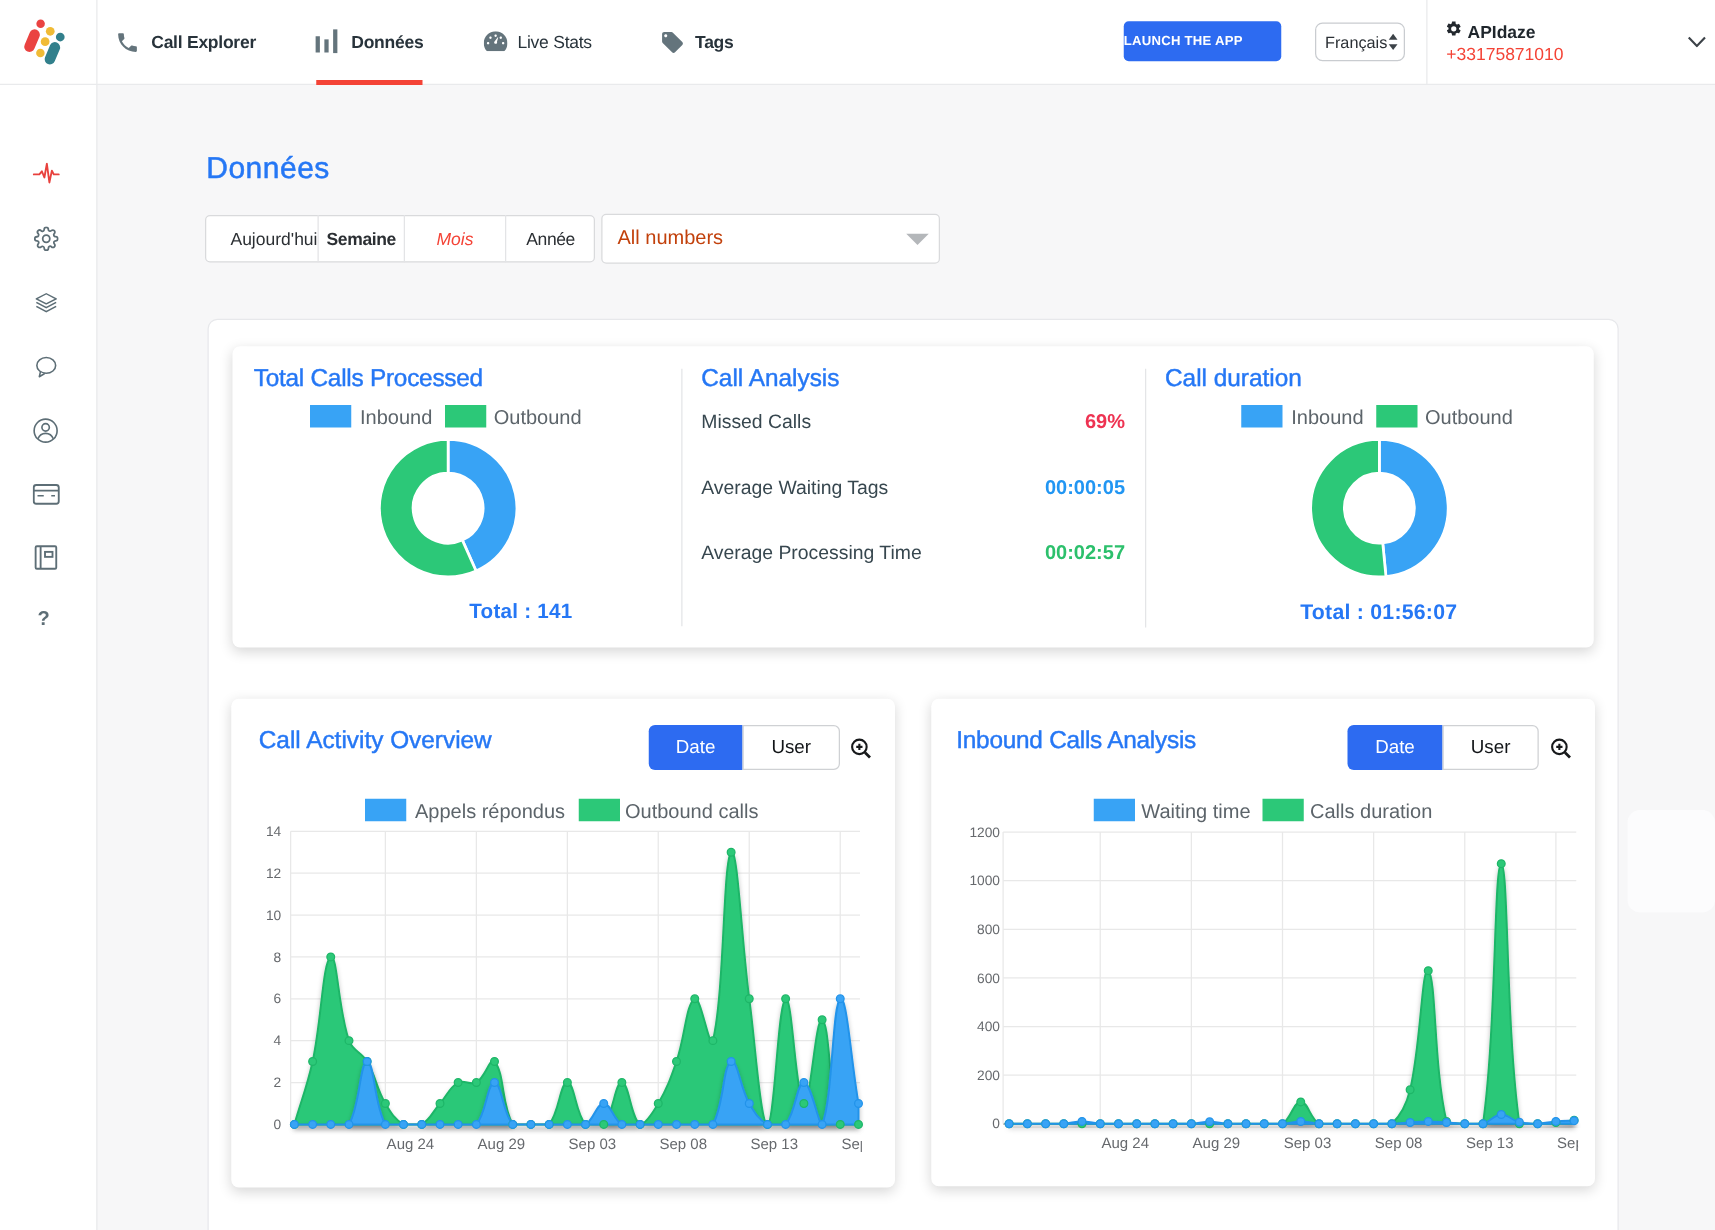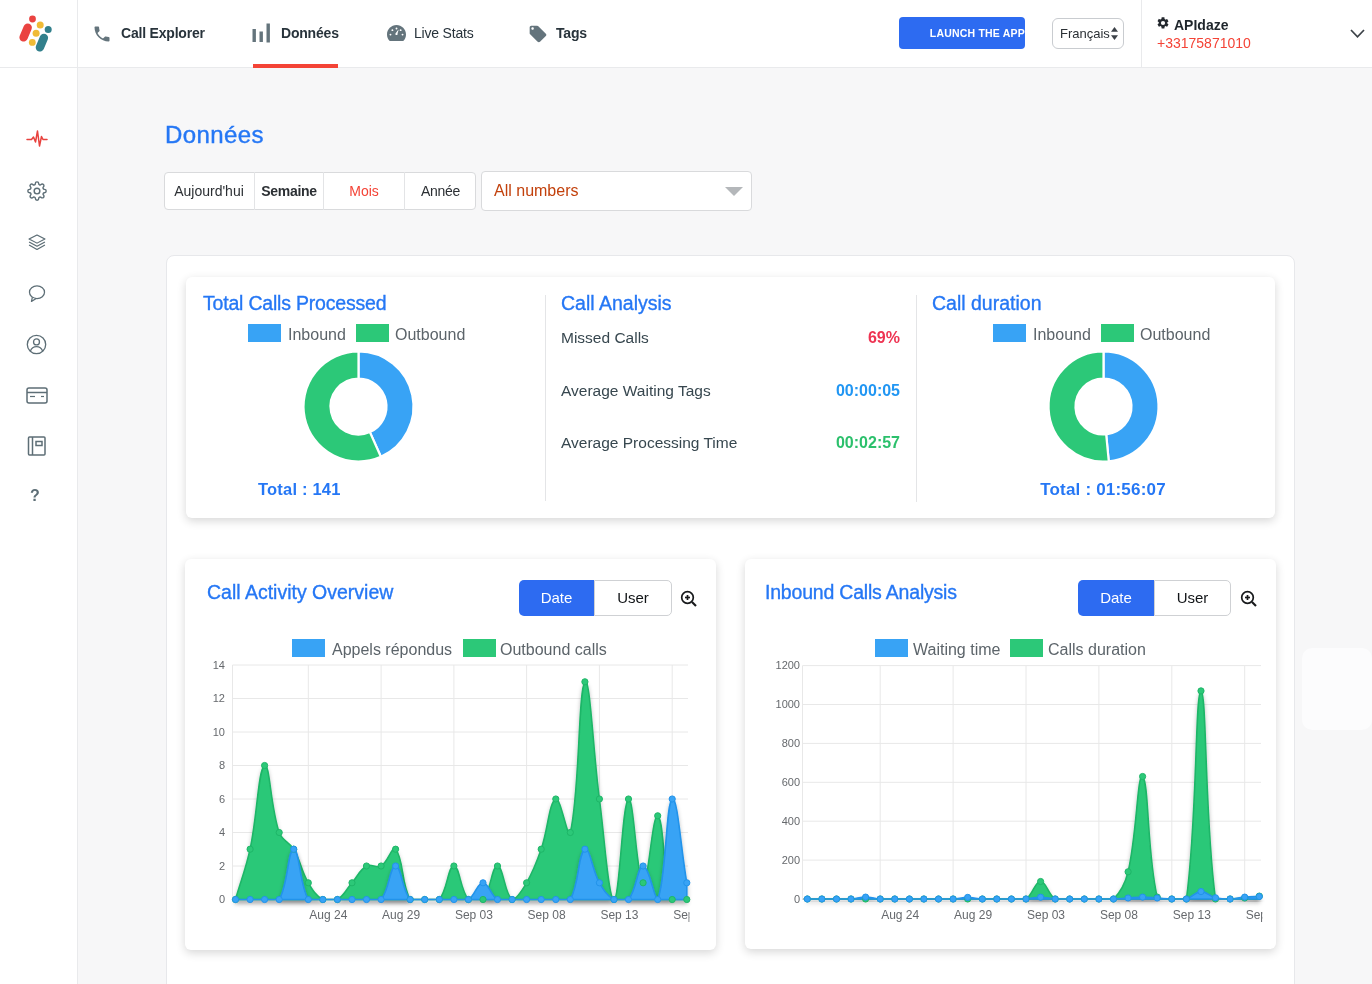--- a/index.html
+++ b/index.html
@@ -35,21 +35,21 @@
 <svg class="abs" style="left:387px;top:25px" width="19" height="16" viewBox="0 0 24 20" fill="#64747c">
   <path d="M12 0C5.4 0 0 5.4 0 12c0 2.9 1 5.6 2.8 7.6.2.3.5.4.9.4h16.6c.4 0 .7-.1.9-.4C23 17.6 24 14.9 24 12 24 5.4 18.6 0 12 0zm0 3.2c.7 0 1.2.5 1.2 1.2S12.7 5.6 12 5.6s-1.2-.5-1.2-1.2S11.3 3.2 12 3.2zM4.4 13.2c-.7 0-1.2-.5-1.2-1.2s.5-1.2 1.2-1.2 1.2.5 1.2 1.2-.5 1.2-1.2 1.2zm2.4-5.6c-.7 0-1.2-.5-1.2-1.2s.5-1.2 1.2-1.2S8 5.7 8 6.4 7.5 7.6 6.8 7.6zm6.5 3.1c.4.7.2 1.1-.2 1.5-.6.6-1.6.6-2.2 0-.5-.5-.6-1.1-.2-1.6l3.3-4.4c.2-.3.6-.1.5.2l-1.2 4.3zm3.9-3.1c-.7 0-1.2-.5-1.2-1.2s.5-1.2 1.2-1.2 1.2.5 1.2 1.2-.5 1.2-1.2 1.2zm2.4 5.6c-.7 0-1.2-.5-1.2-1.2s.5-1.2 1.2-1.2 1.2.5 1.2 1.2-.5 1.2-1.2 1.2z"></path>
 </svg>
 <div class="abs" style="left:414px;top:25px;font-size:14px;font-weight:400;letter-spacing:-0.2px;color:#28333b;">Live Stats</div>
 
 <svg class="abs" style="left:528px;top:24px" width="20" height="20" viewBox="0 0 24 24" fill="#64747c">
   <path d="M21.41 11.58l-9-9C12.05 2.22 11.55 2 11 2H4c-1.1 0-2 .9-2 2v7c0 .55.22 1.05.59 1.42l9 9c.36.36.86.58 1.41.58s1.05-.22 1.41-.59l7-7c.37-.36.59-.86.59-1.41s-.23-1.06-.59-1.42zM5.5 7C4.67 7 4 6.33 4 5.5S4.67 4 5.5 4 7 4.67 7 5.5 6.33 7 5.5 7z"></path>
 </svg>
 <div class="abs" style="left:556px;top:25px;font-size:14px;font-weight:700;letter-spacing:-0.2px;color:#28333b;">Tags</div>
 
-<div class="abs" style="left:899px;top:17px;width:126px;height:32px;background:#2d6bf1;border-radius:4px;color:#ffffff;font-size:10.5px;font-weight:700;letter-spacing:0.2px;text-align:right;line-height:32px;">LAUNCH THE APP</div>
+<div class="abs" style="left:899px;top:17px;width:126px;height:32px;background:#2d6bf1;border-radius:4px;color:#ffffff;font-size:10.5px;font-weight:700;letter-spacing:0.2px;text-align:left;line-height:32px;">LAUNCH THE APP</div>
 <div class="abs" style="left:1052px;top:18px;width:72px;height:31px;border:1px solid #c9ccd0;border-radius:6px;background:#ffffff;font-size:13px;color:#2b3035;line-height:29px;padding-left:7px;">Français</div>
 <svg class="abs" style="left:1110px;top:27px" width="9" height="13" viewBox="0 0 9 13" fill="#3c4248">
   <path d="M4.5 0 L8 4.7 H1 Z"></path>
     <path d="M4.5 13 L1 8.3 H8 Z"></path>
 </svg>
 <div class="abs" style="left:1141px;top:0;width:1px;height:68px;background:#e9eaec;"></div>
 <svg class="abs" style="left:1156px;top:16px" width="14" height="14" viewBox="0 0 24 24" fill="#23282e">
   <path d="M19.14 12.94a7.14 7.14 0 0 0 0-1.88l2.03-1.58a.49.49 0 0 0 .12-.62l-1.92-3.32a.49.49 0 0 0-.59-.22l-2.39.96a7.2 7.2 0 0 0-1.62-.94l-.36-2.54A.48.48 0 0 0 13.93 2h-3.86a.48.48 0 0 0-.48.41l-.36 2.54c-.59.24-1.13.56-1.62.94l-2.39-.96a.49.49 0 0 0-.59.22L2.71 8.47a.48.48 0 0 0 .12.62l2.03 1.58a7.14 7.14 0 0 0 0 1.88l-2.03 1.58a.49.49 0 0 0-.12.62l1.92 3.32c.14.24.42.34.59.22l2.39-.96c.49.38 1.03.7 1.62.94l.36 2.54c.04.24.24.41.48.41h3.86c.24 0 .44-.17.48-.41l.36-2.54a7.2 7.2 0 0 0 1.62-.94l2.39.96c.23.09.49-.02.59-.22l1.92-3.32a.49.49 0 0 0-.12-.62l-2.03-1.58zM12 15.6A3.6 3.6 0 1 1 12 8.4a3.6 3.6 0 0 1 0 7.2z"></path>
 </svg>
 <div class="abs" style="left:1174px;top:17px;font-size:14px;font-weight:700;color:#1f262c;">APIdaze</div>
@@ -89,44 +89,44 @@
 <svg class="abs" style="left:27px;top:436px" width="20" height="20" viewBox="0 0 20 20" fill="none" stroke="#5d6e76" stroke-width="1.5">
   <rect x="1.5" y="1" width="16.5" height="18" rx="1"></rect>
   <line x1="5.5" y1="1" x2="5.5" y2="19"></line>
   <rect x="9" y="5.5" width="6" height="4"></rect>
 </svg>
 <div class="abs" style="left:30px;top:487px;font-size:16px;font-weight:700;color:#5d6e76;">?</div>
 
 <div class="abs" style="left:165px;top:121px;font-size:24px;font-weight:500;letter-spacing:0.4px;-webkit-text-stroke:0.4px #2577f5;color:#2577f5;">Données</div>
 
 <div class="abs" style="left:164px;top:172px;width:312px;height:38px;background:#ffffff;border:1px solid #d9dadc;border-radius:4px;"></div>
-<div class="abs" style="left:164px;top:172px;width:91px;height:38px;border-right:1px solid #e3e4e6;font-size:14px;color:#2b2f33;text-align:center;line-height:38px;">Aujourd'hui</div>
+<div class="abs" style="left:164px;top:172px;width:91px;height:38px;border-right:1px solid #e3e4e6;font-size:14px;color:#2b2f33;text-align:right;line-height:38px;">Aujourd'hui</div>
 <div class="abs" style="left:255px;top:172px;width:69px;height:38px;border-right:1px solid #e3e4e6;font-size:14px;letter-spacing:-0.3px;color:#2b2f33;text-align:center;line-height:38px;font-weight:bold;">Semaine</div>
-<div class="abs" style="left:324px;top:172px;width:81px;height:38px;border-right:1px solid #e3e4e6;font-size:14px;color:#f44336;text-align:center;line-height:38px;">Mois</div>
+<div class="abs" style="left:324px;top:172px;width:81px;height:38px;border-right:1px solid #e3e4e6;font-size:14px;color:#f44336;text-align:center;line-height:38px;font-style:italic;">Mois</div>
 <div class="abs" style="left:405px;top:172px;width:71px;height:38px;font-size:14px;letter-spacing:-0.3px;color:#2b2f33;text-align:center;line-height:38px;">Année</div>
 
 <div class="abs" style="left:481px;top:171px;width:271px;height:40px;background:#ffffff;border:1px solid #d9dadc;border-radius:4px;font-size:16px;color:#c2410c;line-height:38px;padding-left:12px;">All numbers</div>
 <div class="abs" style="left:725px;top:187px;width:0;height:0;border-left:9px solid transparent;border-right:9px solid transparent;border-top:9px solid #b4b7ba;"></div>
 
 <div class="abs" style="left:166px;top:255px;width:1129px;height:760px;background:#ffffff;border:1px solid #e7e8eb;border-radius:8px;"></div>
 
 <div class="abs" style="left:186px;top:277px;width:1089px;height:241px;background:#ffffff;border-radius:6px;box-shadow:0 3px 10px rgba(0,0,0,0.16);"></div>
 <div class="abs" style="left:545px;top:295px;width:1px;height:206px;background:#e4e5e7;"></div>
 <div class="abs" style="left:916px;top:295px;width:1px;height:207px;background:#e4e5e7;"></div>
 
 <div class="abs" style="left:203px;top:292px;font-size:19.5px;font-weight:500;-webkit-text-stroke:0.35px #2577f5;letter-spacing:-0.2px;color:#2577f5;">Total Calls Processed</div>
 <div class="abs" style="left:248px;top:324px;width:33px;height:18px;background:#38a3f5;"></div>
 <div class="abs" style="left:288px;top:325.5px;font-size:16px;color:#5c646a;">Inbound</div>
 <div class="abs" style="left:356px;top:324px;width:33px;height:18px;background:#2cc878;"></div>
 <div class="abs" style="left:395px;top:325.5px;font-size:16px;color:#5c646a;">Outbound</div>
 <svg style="position:absolute;left:296px;top:344px" width="126" height="126" viewBox="296 344 126 126">
     <path d="M358.50 351.50 A55 55 0 0 1 380.87 456.75 L369.89 432.08 A28 28 0 0 0 358.50 378.50 Z" fill="#38a3f5" stroke="#ffffff" stroke-width="2.2" stroke-linejoin="round"></path>
     <path d="M380.87 456.75 A55 55 0 1 1 358.50 351.50 L358.50 378.50 A28 28 0 1 0 369.89 432.08 Z" fill="#2cc878" stroke="#ffffff" stroke-width="2.2" stroke-linejoin="round"></path>
   </svg>
-<div class="abs" style="left:258px;top:480px;width:200px;text-align:left;font-size:16.5px;letter-spacing:0.2px;font-weight:700;color:#2577f5;">Total : 141</div>
+<div class="abs" style="left:258px;top:480px;width:200px;text-align:right;font-size:16.5px;letter-spacing:0.2px;font-weight:700;color:#2577f5;">Total : 141</div>
 
 <div class="abs" style="left:561px;top:292px;font-size:19.5px;font-weight:500;-webkit-text-stroke:0.35px #2577f5;color:#2577f5;">Call Analysis</div>
 <div class="abs" style="left:561px;top:329px;font-size:15.5px;color:#37474f;">Missed Calls</div>
 <div class="abs" style="left:700px;top:329px;width:200px;text-align:right;font-size:16px;font-weight:700;color:#ee3352;">69%</div>
 <div class="abs" style="left:561px;top:382px;font-size:15.5px;color:#37474f;">Average Waiting Tags</div>
 <div class="abs" style="left:700px;top:381.5px;width:200px;text-align:right;font-size:16px;font-weight:700;color:#2196f3;">00:00:05</div>
 <div class="abs" style="left:561px;top:434px;font-size:15.5px;color:#37474f;">Average Processing Time</div>
 <div class="abs" style="left:700px;top:433.5px;width:200px;text-align:right;font-size:16px;font-weight:700;color:#2cc06c;">00:02:57</div>
 
 <div class="abs" style="left:932px;top:292px;font-size:19.5px;font-weight:500;-webkit-text-stroke:0.35px #2577f5;color:#2577f5;">Call duration</div>

